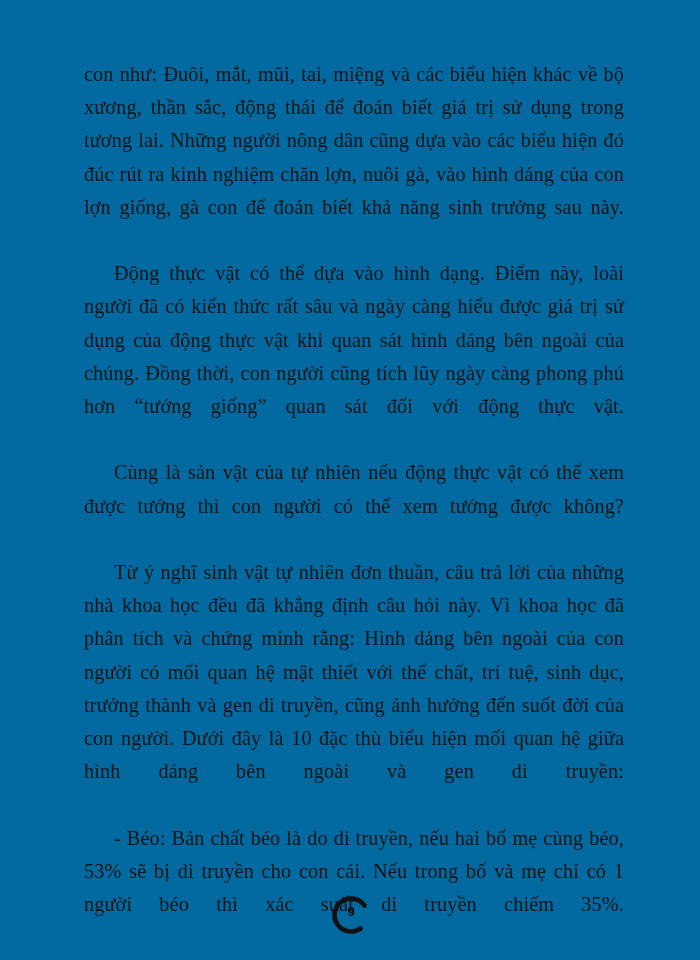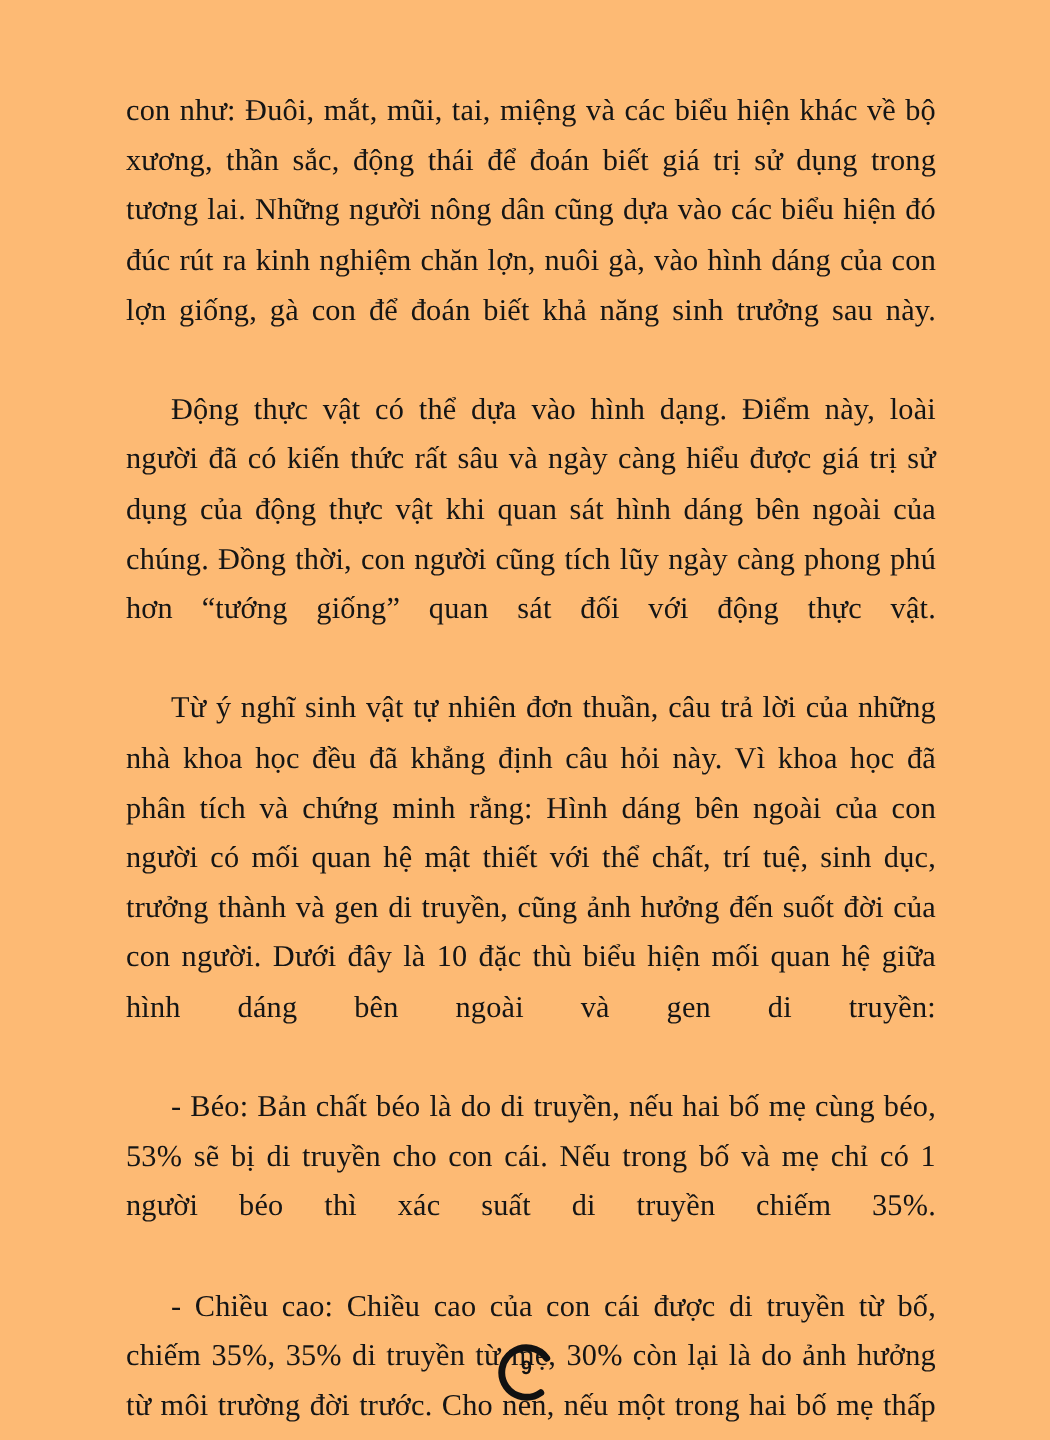--- a/index.html
+++ b/index.html
@@ -12,21 +12,21 @@
     background: #ffffff;
     font-family: "Liberation Serif", "DejaVu Serif", serif;
     color: #151515;
     overflow: hidden;
     position: relative;
   }
 
   #page {
     position: absolute;
     inset: 0;
-    background: #fdba74;
+    background: #0369a1;
   }
 
   #text-block {
     position: absolute;
     left: 84px;
     top: 58px;
     width: 540px;
   }
 
   .para {
@@ -97,20 +97,21 @@
   }
 </style>
 </head>
 <body>
 
 <div id="page">
 
   <div id="text-block">
     <p class="para continuation">con như: Đuôi, mắt, mũi, tai, miệng và các biểu hiện khác về bộ xương, thần sắc, động thái để đoán biết giá trị sử dụng trong tương lai. Những người nông dân cũng dựa vào các biểu hiện đó đúc rút ra kinh nghiệm chăn lợn, nuôi gà, vào hình dáng của con lợn giống, gà con để đoán biết khả năng sinh trưởng sau này.</p>
     <p class="para">Động thực vật có thể dựa vào hình dạng. Điểm này, loài người đã có kiến thức rất sâu và ngày càng hiểu được giá trị sử dụng của động thực vật khi quan sát hình dáng bên ngoài của chúng. Đồng thời, con người cũng tích lũy ngày càng phong phú hơn “tướng giống” quan sát đối với động thực vật.</p>
+    <p class="para">Cùng là sản vật của tự nhiên nếu động thực vật có thể xem được tướng thì con người có thể xem tướng được không?</p>
     <p class="para">Từ ý nghĩ sinh vật tự nhiên đơn thuần, câu trả lời của những nhà khoa học đều đã khẳng định câu hỏi này. Vì khoa học đã phân tích và chứng minh rằng: Hình dáng bên ngoài của con người có mối quan hệ mật thiết với thể chất, trí tuệ, sinh dục, trưởng thành và gen di truyền, cũng ảnh hưởng đến suốt đời của con người. Dưới đây là 10 đặc thù biểu hiện mối quan hệ giữa hình dáng bên ngoài và gen di truyền:</p>
     <p class="para listitem">- Béo: Bản chất béo là do di truyền, nếu hai bố mẹ cùng béo, 53% sẽ bị di truyền cho con cái. Nếu trong bố và mẹ chỉ có 1 người béo thì xác suất di truyền chiếm 35%.</p>
     <p class="para listitem">- Chiều cao: Chiều cao của con cái được di truyền từ bố, chiếm 35%, 35% di truyền từ mẹ, 30% còn lại là do ảnh hưởng từ môi trường đời trước. Cho nên, nếu một trong hai bố mẹ thấp thì người con cũng thấp.</p>
 
   </div>
 
   <div id="page-ornament">
     <div class="ornament-wrap">
       <svg class="ornament-arc" viewBox="0 0 46 44">
         <path d="M 33.5 38.5

